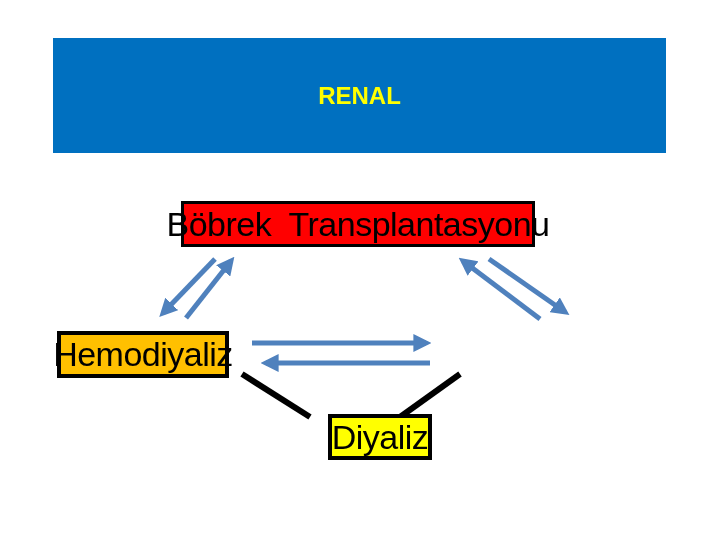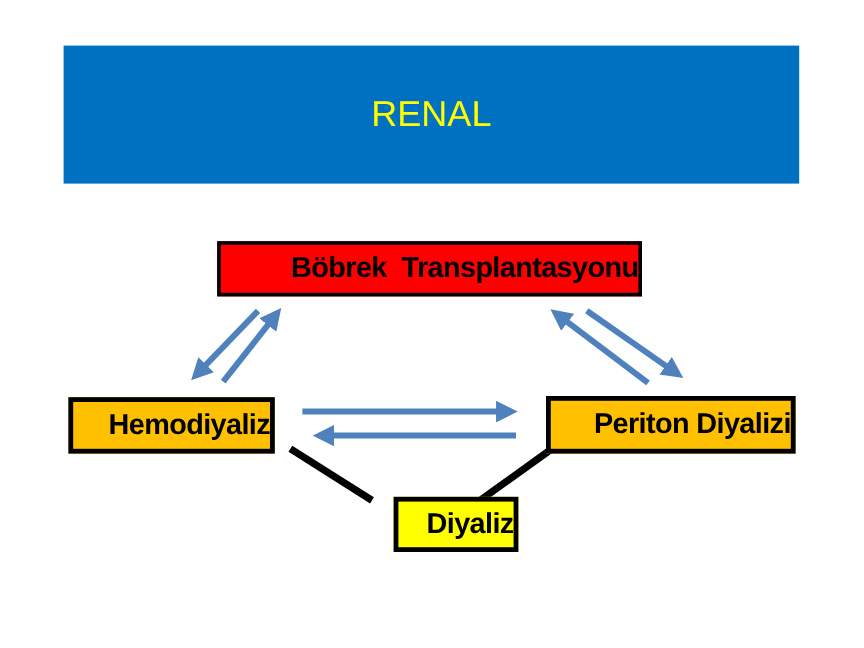--- a/index.html
+++ b/index.html
@@ -17,43 +17,42 @@
     width: 613px; height: 115px;
     background: #0070C0;
     display: flex;
     flex-direction: column;
     align-items: center;
     justify-content: center;
     text-align: center;
   }
   .title-line {
     color: #FFFF00;
-    font-weight: normal;
-    font-size: 30px;
+    font-weight: bold;
+    font-size: 24px;
     line-height: 39px;
     white-space: nowrap;
   }
   .arrow-layer {
     position: absolute;
     left: 0; top: 0;
     width: 720px; height: 540px;
     pointer-events: none;
   }
   .node {
     position: absolute;
     box-sizing: border-box;
     border: 4px solid #000000;
     display: flex;
     align-items: center;
-    justify-content: flex-end;
+    justify-content: center;
     color: #000000;
-    font-size: 24px;
+    font-size: 34px;
     white-space: pre;
     letter-spacing: -0.5px;
-    font-weight: bold;
   }
   .node-transplant {
     left: 181px; top: 201px;
     width: 354px; height: 46px;
     background: #FF0000;
     border-width: 3px;
   }
   .node-hemodialysis {
     left: 57px; top: 331px;
     width: 172px; height: 47px;
@@ -101,21 +100,18 @@
   </svg>
 
   <div class="node node-transplant">
     <span>Böbrek  Transplantasyonu</span>
   </div>
 
   <div class="node node-hemodialysis">
     <span>Hemodiyaliz</span>
   </div>
 
-  <div class="node node-peritoneal">
-    <span>Periton Diyalizi</span>
-  </div>
 
   <div class="node node-dialysis">
     <span>Diyaliz</span>
   </div>
 
 </div>
 
 </body></html>

